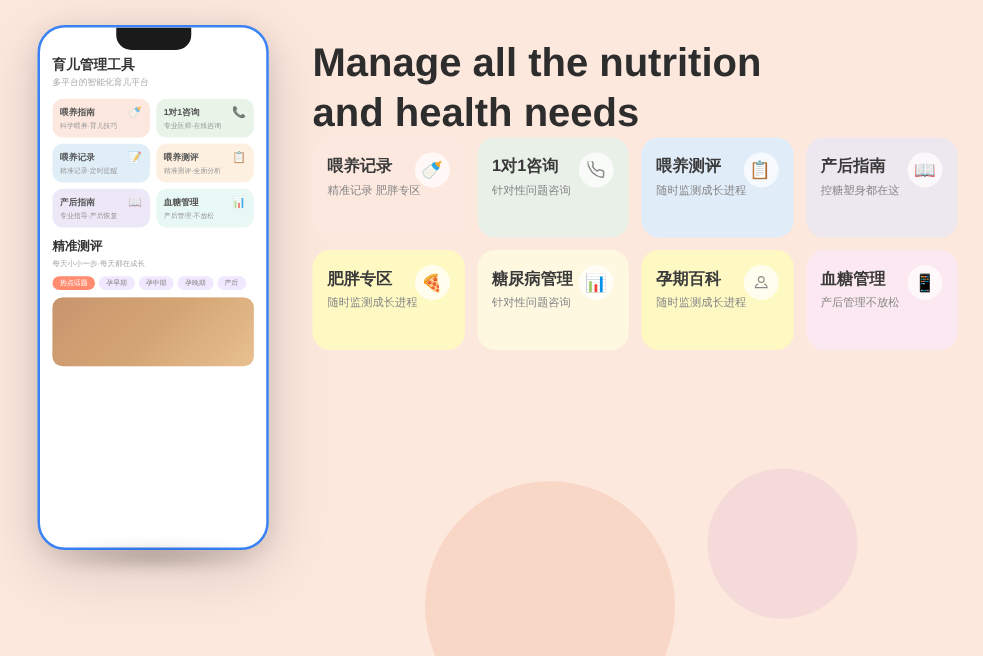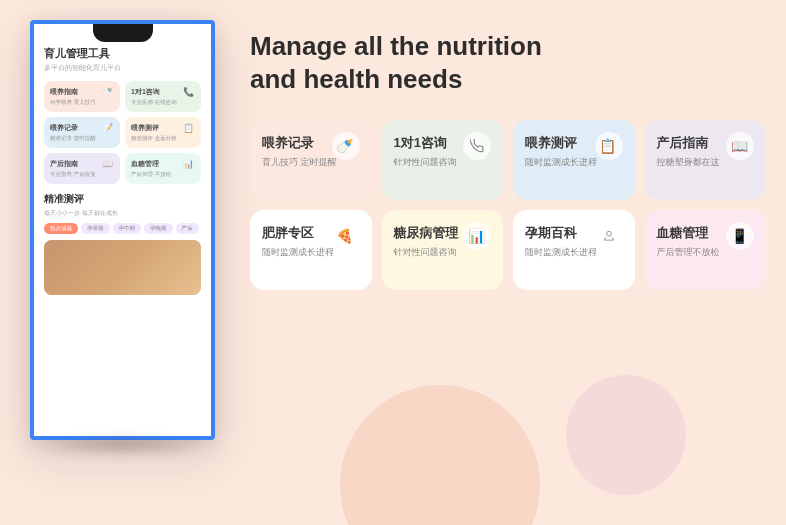--- a/index.html
+++ b/index.html
@@ -39,25 +39,25 @@
       position: absolute;
       left: 30px;
       top: 20px;
       width: 185px;
       height: 420px;
     }
     .phone {
       width: 185px;
       height: 420px;
       background: #fff;
-      border-radius: 4px;
+      border-radius: 22px;
       box-shadow: 0 15px 50px rgba(0,0,0,0.15), 0 5px 20px rgba(0,0,0,0.1);
       overflow: hidden;
       position: relative;
-      border: 4px solid #3b82f6;
+      border: 2px solid #3b82f6;
     }
     .phone-notch {
       width: 60px;
       height: 18px;
       background: #1a1a1a;
       border-radius: 0 0 12px 12px;
       position: absolute;
       top: 0;
       left: 50%;
       transform: translateX(-50%);
@@ -161,25 +161,24 @@
     }
 
     
     .right-content {
       position: absolute;
       left: 250px;
       top: 30px;
       right: 20px;
     }
     .main-heading {
-      font-size: 26px;
+      font-size: 32px;
       font-weight: 700;
       color: #2d2d2d;
       line-height: 1.25;
-      margin-bottom: 25px;
     }
 
     
     .cards-grid {
       display: grid;
       grid-template-columns: repeat(4, 1fr);
       gap: 10px;
       margin-bottom: 10px;
     }
     .feature-card {
@@ -210,23 +209,23 @@
       display: flex;
       align-items: center;
       justify-content: center;
       font-size: 14px;
     }
 
     .fc-salmon { background: #fde8e0; }
     .fc-green { background: #e8f0e8; }
     .fc-blue { background: #e0ecf8; }
     .fc-lavender { background: #ede8f0; }
-    .fc-peach { background: #ffffff; }
+    .fc-peach { background: #fef9c3; }
     .fc-yellow { background: #fef8e0; }
-    .fc-mint { background: #ffffff; }
+    .fc-mint { background: #fef9c3; }
     .fc-pink { background: #fce8f0; }
 
     
     .phone-shadow {
       position: absolute;
       bottom: -15px;
       left: 10px;
       right: 10px;
       height: 20px;
       background: radial-gradient(ellipse, rgba(0,0,0,0.2) 0%, transparent 70%);
@@ -298,21 +297,21 @@
 
 <div class="right-content">
   <h1 class="main-heading">
     <span>Manage all the nutrition</span><br>
     <span>and health needs</span>
   </h1>
 
   <div class="cards-grid">
     <div class="feature-card fc-salmon">
       <div class="feature-card-title">喂养记录</div>
-      <div class="feature-card-desc">育儿技巧 定时提醒</div>
+      <div class="feature-card-desc">精准记录 肥胖专区</div>
       <div class="feature-card-icon">🍼</div>
     </div>
     <div class="feature-card fc-green">
       <div class="feature-card-title">1对1咨询</div>
       <div class="feature-card-desc">针对性问题咨询</div>
       <div class="feature-card-icon">
         <svg width="14" height="14" viewBox="0 0 24 24" fill="none" stroke="#888" stroke-width="2">
           <path d="M22 16.92v3a2 2 0 01-2.18 2 19.79 19.79 0 01-8.63-3.07A19.5 19.5 0 013.07 9.63 19.79 19.79 0 01.01 1c0-1.1.89-2 2-2h3a2 2 0 012 1.72c.127.96.361 1.903.7 2.81a2 2 0 01-.45 2.11L6.91 6.91a16 16 0 006.72 6.72l1.27-1.27a2 2 0 012.11-.45c.907.339 1.85.573 2.81.7A2 2 0 0122 14.92z"></path>
         </svg>
       </div>

